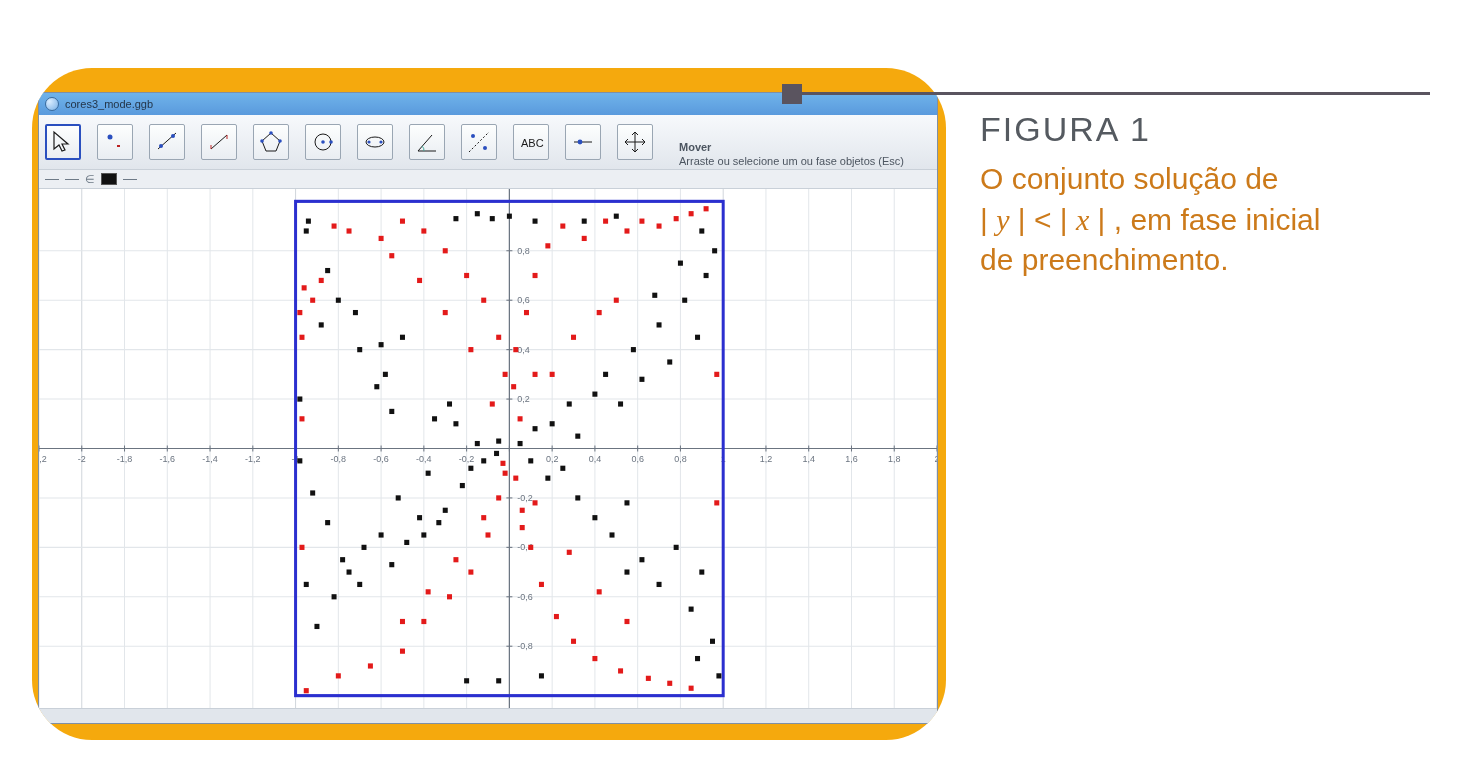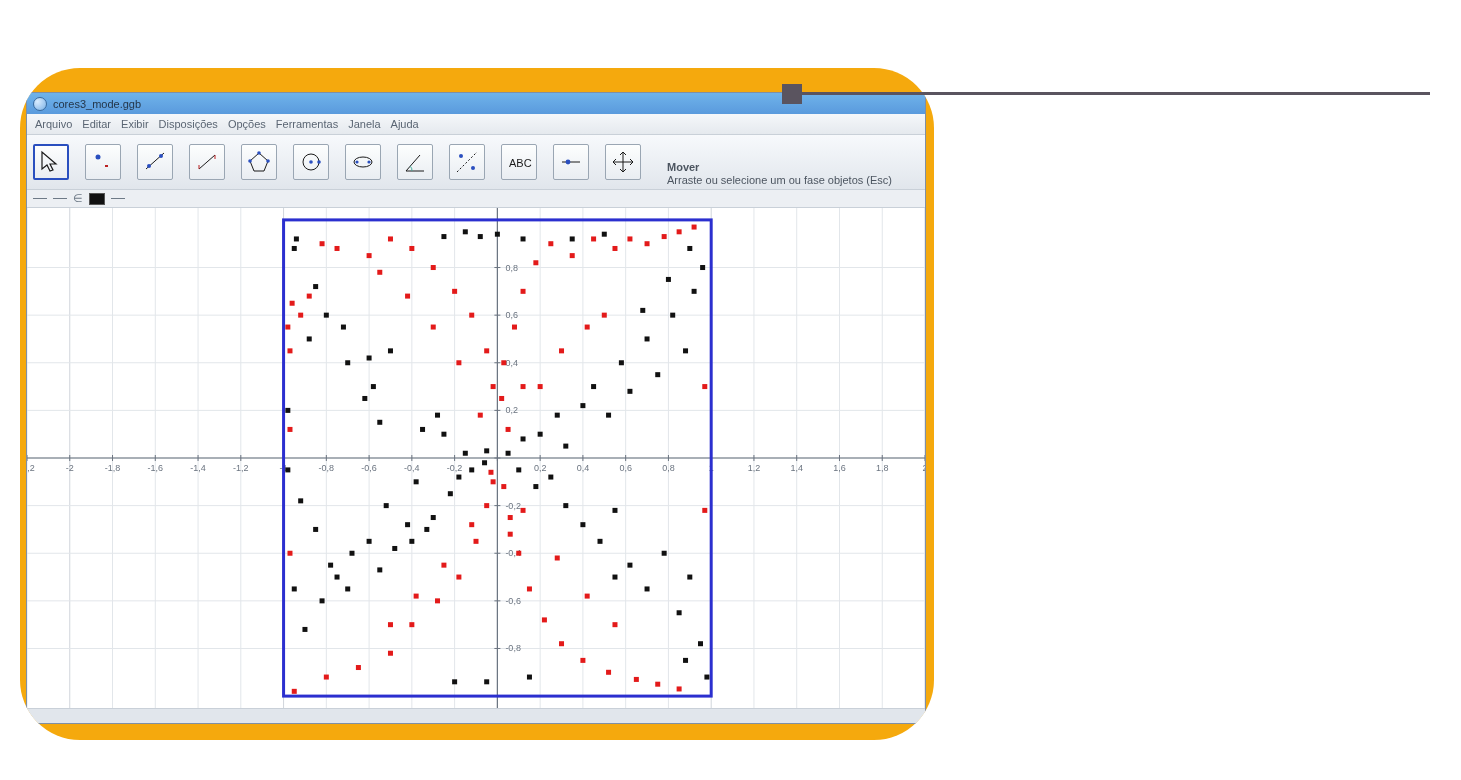--- a/index.html
+++ b/index.html
@@ -56,21 +56,21 @@
     left: -8px;
     top: -11px;
     width: 20px;
     height: 20px;
     background: #5a545f;
   }
 
   
   .frame {
     position: absolute;
-    left: 20px;
+    left: 32px;
     top: 68px;
     width: 914px;
     height: 672px;
     border-radius: 60px;
     background: #f5a90d;
     padding: 24px 6px 6px 6px;
     box-sizing: border-box;
     overflow: hidden;
   }
 
@@ -191,30 +191,20 @@
 <div class="page">
 
   <div class="frame">
     <div class="screenshot">
 
       <div class="titlebar">
         <div class="win-icon"></div>
         <span class="title-text">cores3_mode.ggb</span>
       </div>
 
-      <div class="menubar" id="menubar">
-          <span>Arquivo</span>
-          <span>Editar</span>
-          <span>Exibir</span>
-          <span>Disposições</span>
-          <span>Opções</span>
-          <span>Ferramentas</span>
-          <span>Janela</span>
-          <span>Ajuda</span>
-        </div>
 
       <div class="toolbar">
         <div class="tool-btn selected">
           <svg viewBox="0 0 26 26">
               <path d="M4 3 L4 20 L9 16 L12 22 L15 21 L12 15 L18 15 Z" fill="none" stroke="#1a1a1a" stroke-width="1.2"></path>
             </svg>
         </div>
         <div class="tool-btn">
           <svg viewBox="0 0 26 26">
               <circle cx="8" cy="8" r="2.5" fill="#2a4fbf"></circle>
@@ -569,14 +559,22 @@
       </div>
 
       <div class="statusbar"></div>
     </div>
   </div>
 
   <div class="connector">
     <div class="end-square"></div>
   </div>
 
+  <div class="caption">
+    <div class="caption-title">FIGURA 1</div>
+    <div class="caption-body">
+      <span>O conjunto solução de</span><br>
+      <span>| </span><span class="math">y</span><span> | &lt; | </span><span class="math">x</span><span> | , </span><span>em fase inicial</span><br>
+      <span>de preenchimento.</span>
+    </div>
+  </div>
 
 </div>
 
 </body></html>

